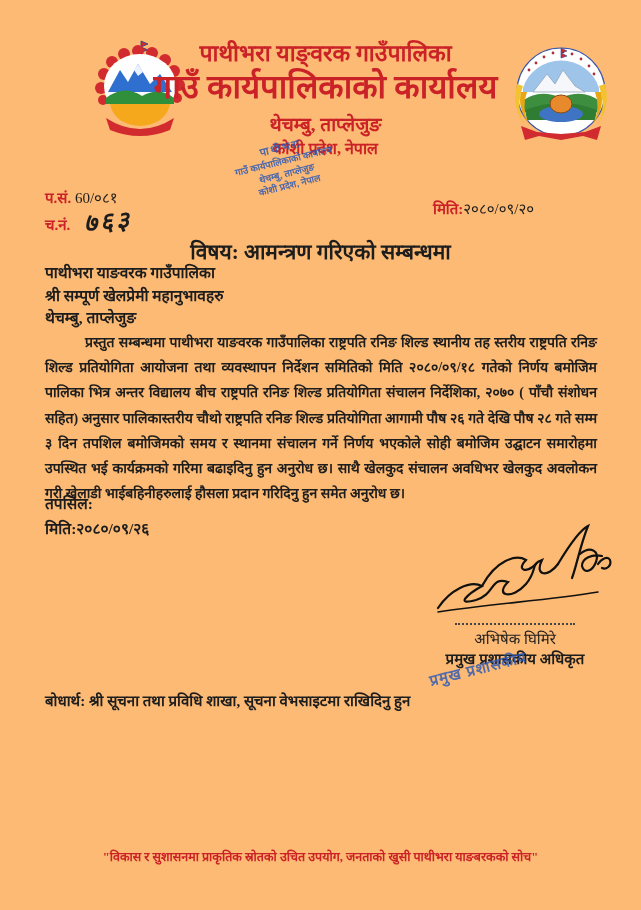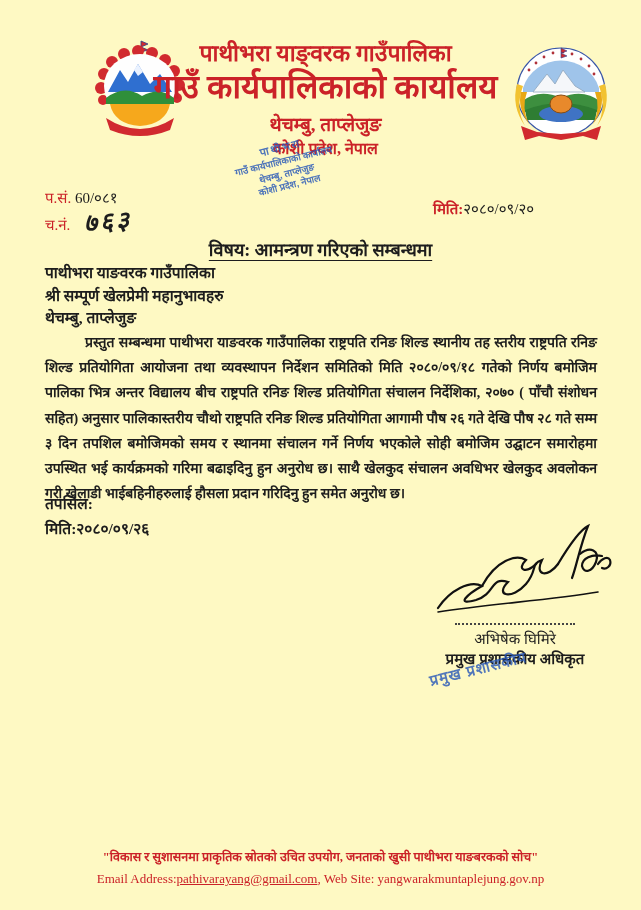--- a/index.html
+++ b/index.html
@@ -1,44 +1,44 @@
 <!DOCTYPE html>
 <html><head>
 <meta charset="utf-8">
 <style>
   html,body{margin:0;padding:0;background:#e8e8e8;}
   .page{
-    position:relative;width:641px;height:910px;background:#fef9c3;
+    position:relative;width:641px;height:910px;background:#fdba74;
     font-family:"Liberation Serif","DejaVu Serif",serif;color:#1d1d1d;
     overflow:hidden;margin:0 auto;box-shadow:0 0 4px rgba(0,0,0,.3);
   }
   .red{color:#cb2228;margin-top:45px;}
   .header-center{position:absolute;left:120px;right:110px;top:40px;text-align:center;}
   .title-1{font-size:23px;font-weight:bold;color:#cb2228;line-height:1.25;}
   .title-2{font-size:33px;font-weight:bold;color:#cb2228;line-height:1.15;}
   .title-3{font-size:19px;font-weight:bold;color:#cb2228;margin-top:4px;}
   .title-4{font-size:16px;font-weight:bold;color:#cb2228;}
   .logo{position:absolute;}
   .hstamp{
     position:absolute;left:205px;top:140px;width:160px;text-align:center;
     transform:rotate(-14deg);color:#2757b8;opacity:.82;line-height:1.35;
     font-family:"Liberation Sans","DejaVu Sans",sans-serif;
   }
   .hstamp div{font-size:9.5px;font-weight:bold;}
   .hstamp .arc{font-size:11px;letter-spacing:2px;}
   .refblock{position:absolute;left:45px;top:186px;font-size:15px;line-height:24px;}
-  .refrow .lbl{color:#cb2228;font-weight:normal;}
+  .refrow .lbl{color:#cb2228;font-weight:bold;}
   .chalani-val{
     display:inline-block;font-size:25px;transform:rotate(-4deg);
     font-style:italic;font-weight:bold;margin-left:10px;letter-spacing:3px;
   }
   .dateline{position:absolute;left:433px;top:198px;font-size:15px;}
   .subject{
     position:absolute;left:0;right:0;top:237px;text-align:center;
-    font-size:18px;font-weight:bold;text-decoration:underline;
+    font-size:21px;font-weight:bold;
     text-underline-offset:4px;
   }
   .recipient{position:absolute;left:45px;top:262px;font-size:15.5px;line-height:22.5px;font-weight:bold;}
   .bodytext{
     position:absolute;left:45px;width:552px;top:330px;font-size:14px;
     line-height:25.2px;text-align:justify;text-indent:40px;font-weight:bold;
   }
   .schedule{position:absolute;left:45px;top:492px;font-size:15.5px;line-height:24.5px;font-weight:bold;}
   .sig-svg{position:absolute;left:430px;top:520px;}
   .sig-block{position:absolute;left:415px;top:622px;width:200px;text-align:center;}
@@ -184,21 +184,19 @@
   </svg>
 
   <div class="sig-block">
     <div class="sig-dots"></div>
     <div class="sig-name">अभिषेक घिमिरे</div>
     <div class="sig-title">प्रमुख प्रशासकीय अधिकृत</div>
   </div>
 
   <div class="sig-stamp">प्रमुख प्रशासकीय</div>
 
+  <div class="cc-line">बोधार्थ: श्री सूचना तथा प्रविधि शाखा, सूचना वेभसाइटमा राखिदिनु हुन</div>
 
   <div class="footer">
     <div class="motto">"विकास र सुशासनमा प्राकृतिक स्रोतको उचित उपयोग, जनताको खुसी पाथीभरा याङबरकको सोच"</div>
-    <div class="contact">
-      <span class="plain">Email Address:</span><a href="#">pathivarayang@gmail.com</a><span class="plain">, Web Site: </span><span class="plain">yangwarakmuntaplejung.gov.np</span>
-    </div>
   </div>
 
 </div>
 
 </body></html>

